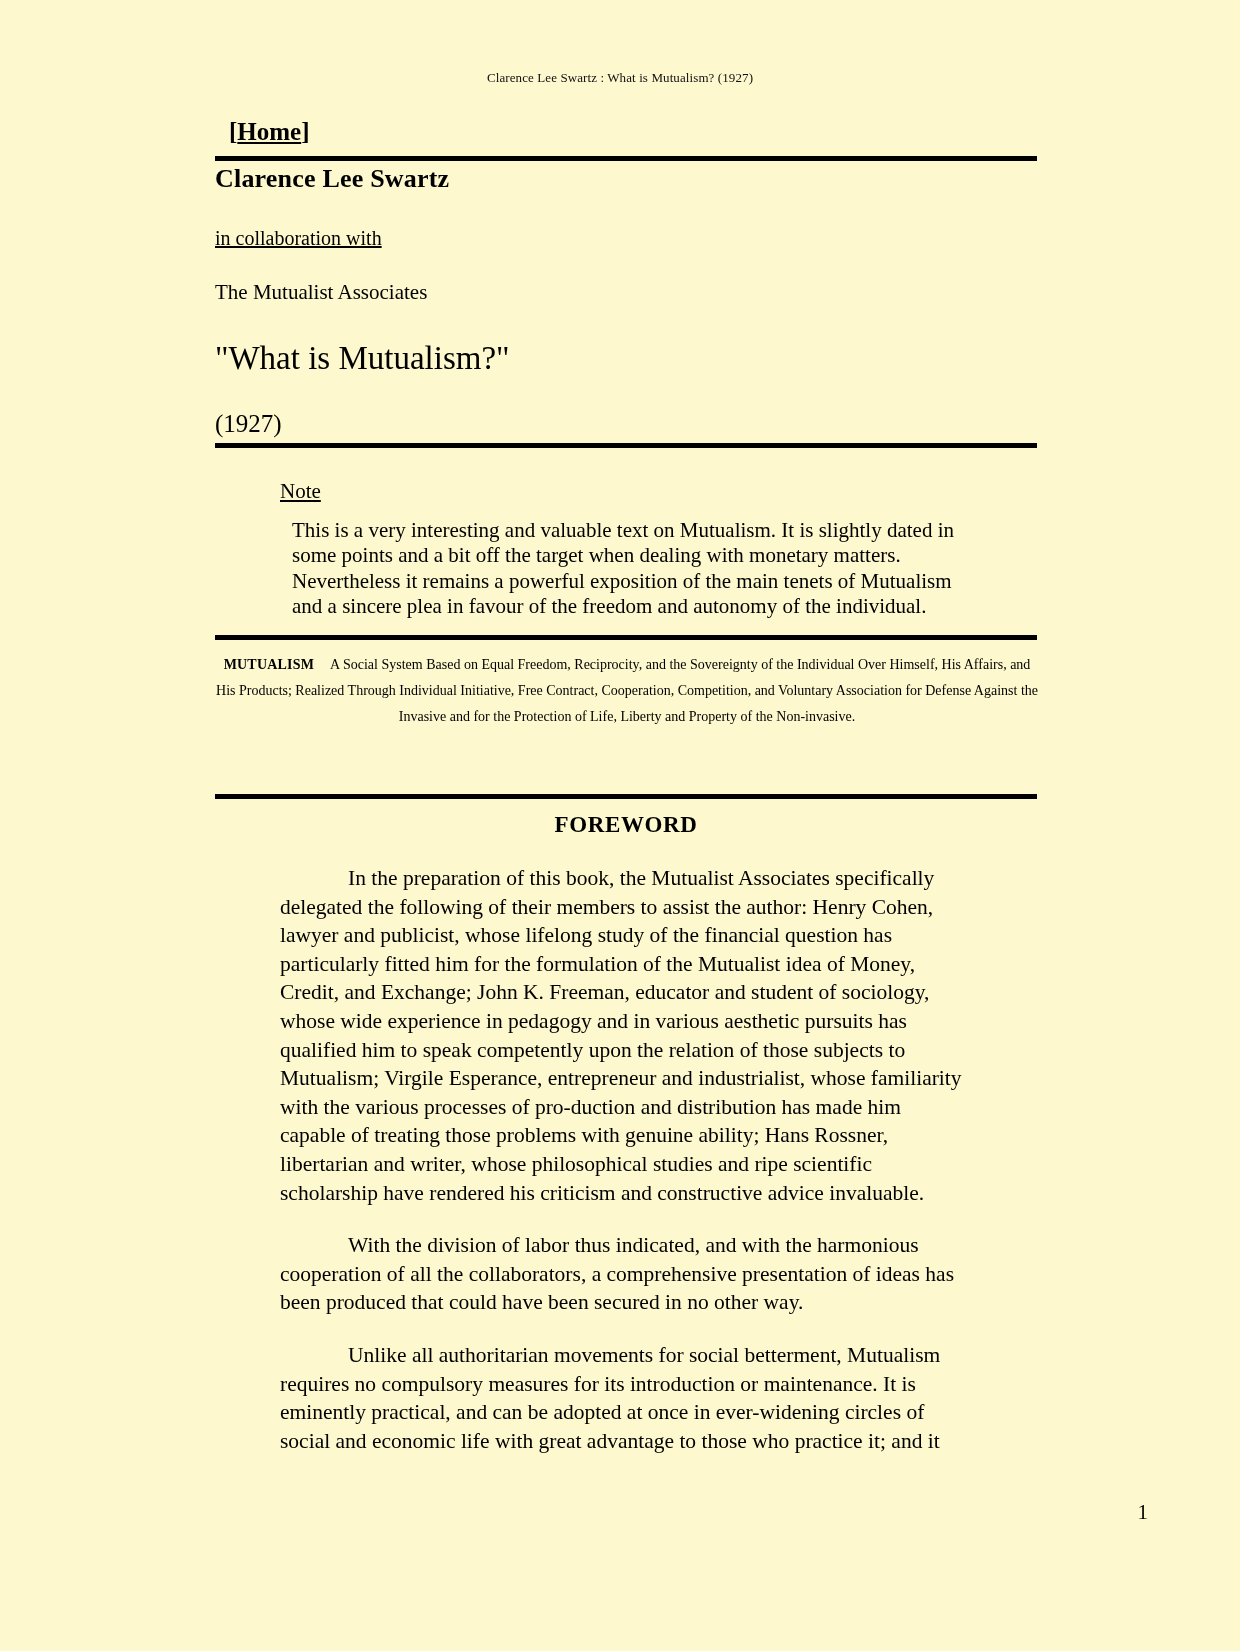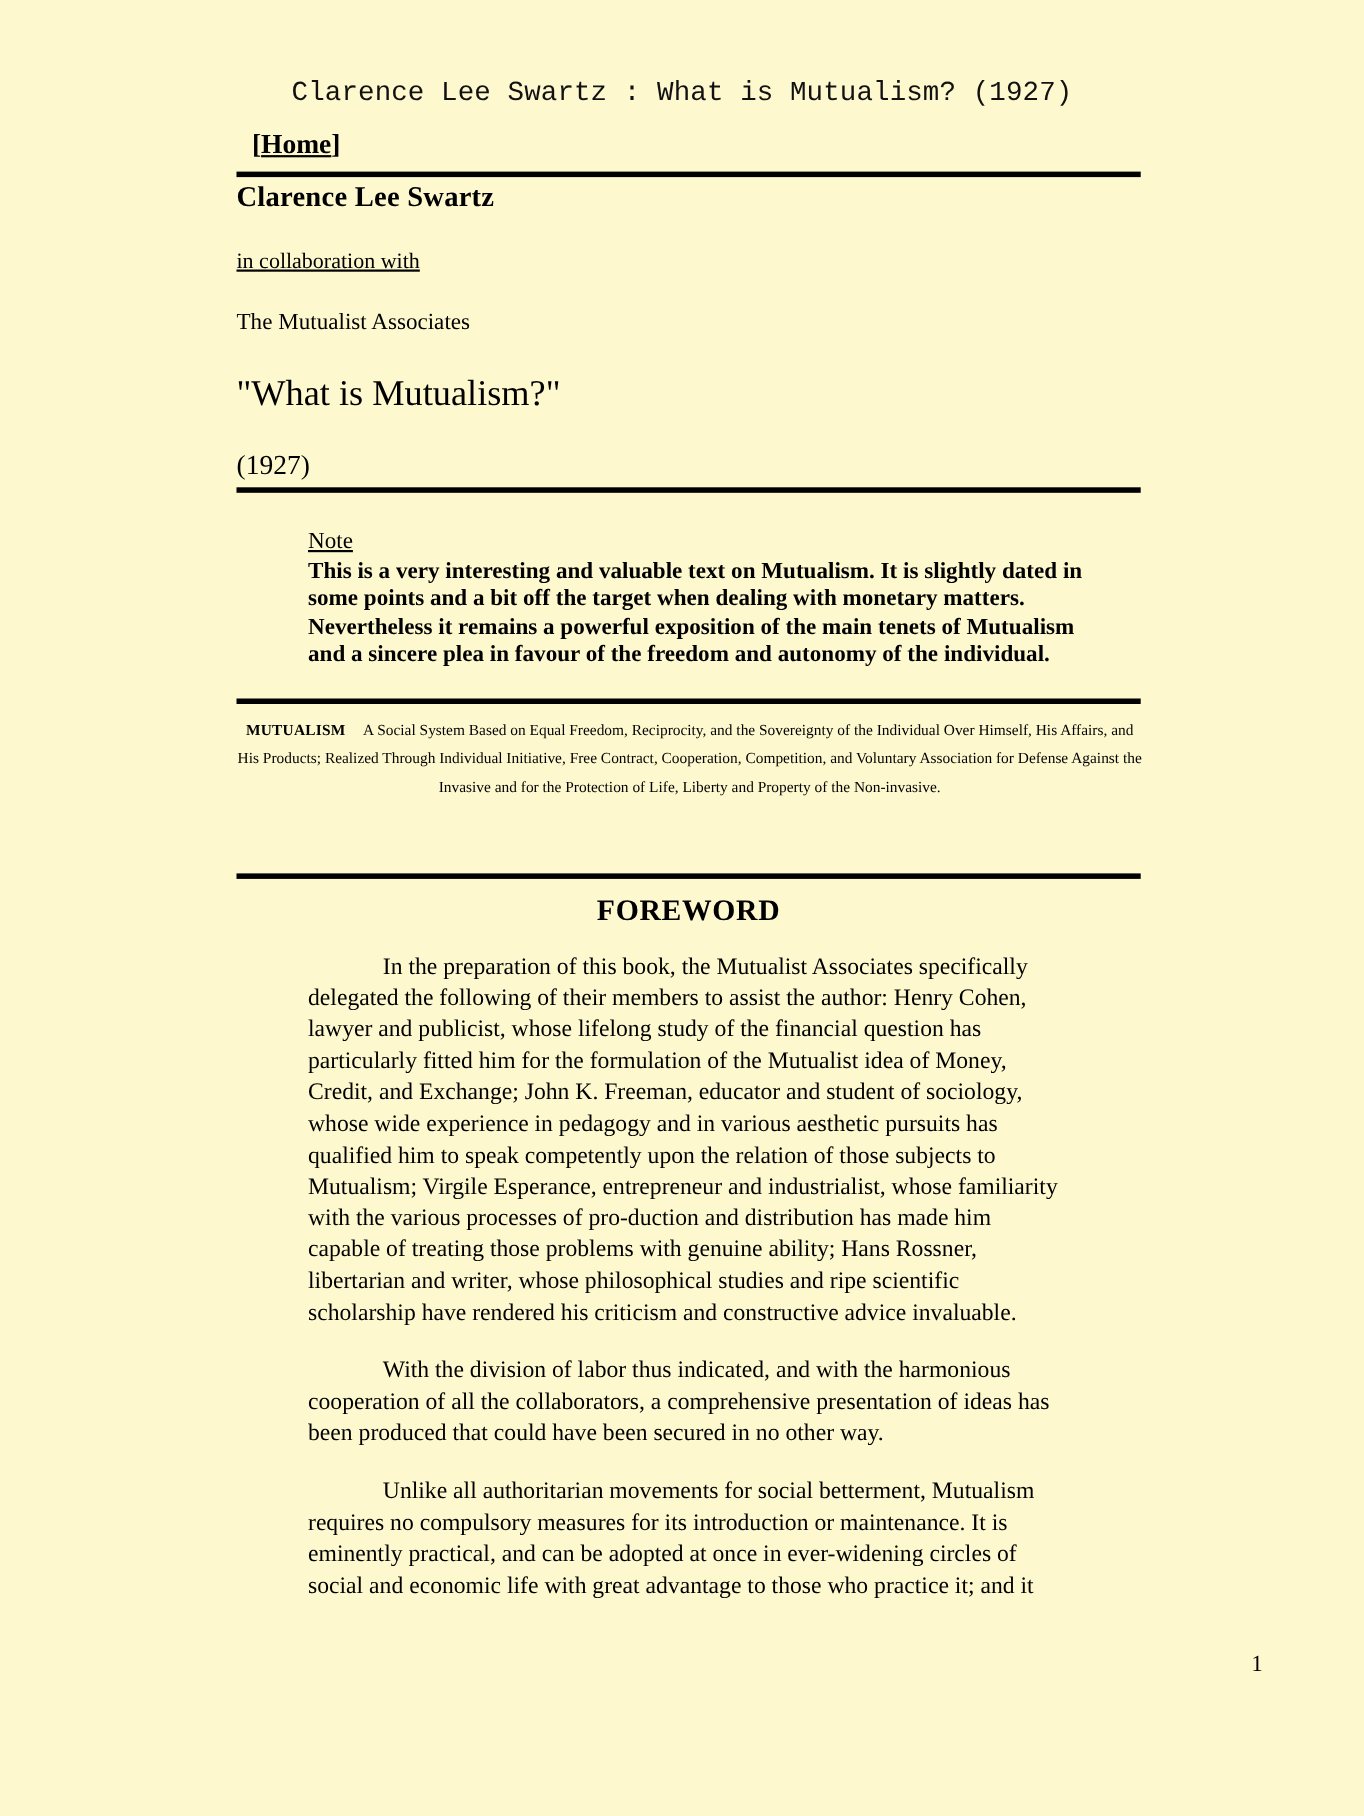--- a/index.html
+++ b/index.html
@@ -23,22 +23,22 @@
     box-sizing: border-box;
   }
 
   
   .running-head {
     position: absolute;
     top: 70px;
     left: 0;
     width: 1240px;
     text-align: center;
-    font-family: Liberation Mono, monospace;
-    font-size: 25px;
+    font-family: Liberation Serif, serif;
+    font-size: 13px;
     letter-spacing: 0.1px;
     color: #111;
   }
 
   
   .home-line {
     position: absolute;
     top: 118px;
     left: 229px;
     font-size: 25px;
@@ -111,22 +111,21 @@
     width: 712px;
     font-size: 21px;
     line-height: 25.6px;
   }
   .note-heading {
     text-decoration: underline;
     display: inline-block;
     margin-bottom: 1px;
   }
   .note-body {
-    margin: 0;
-    font-weight: bold;
+    margin: 12px;
   }
 
   
   .definition {
     position: absolute;
     top: 652px;
     left: 213px;
     width: 828px;
     font-size: 14px;
     line-height: 26px;
@@ -141,21 +140,21 @@
     width: 16px;
   }
 
   
   .foreword-heading {
     position: absolute;
     top: 812px;
     left: 215px;
     width: 822px;
     text-align: center;
-    font-size: 27px;
+    font-size: 23px;
     font-weight: bold;
     letter-spacing: 0.6px;
   }
 
   .body-text {
     position: absolute;
     top: 864px;
     left: 280px;
     width: 690px;
     font-size: 21.5px;

